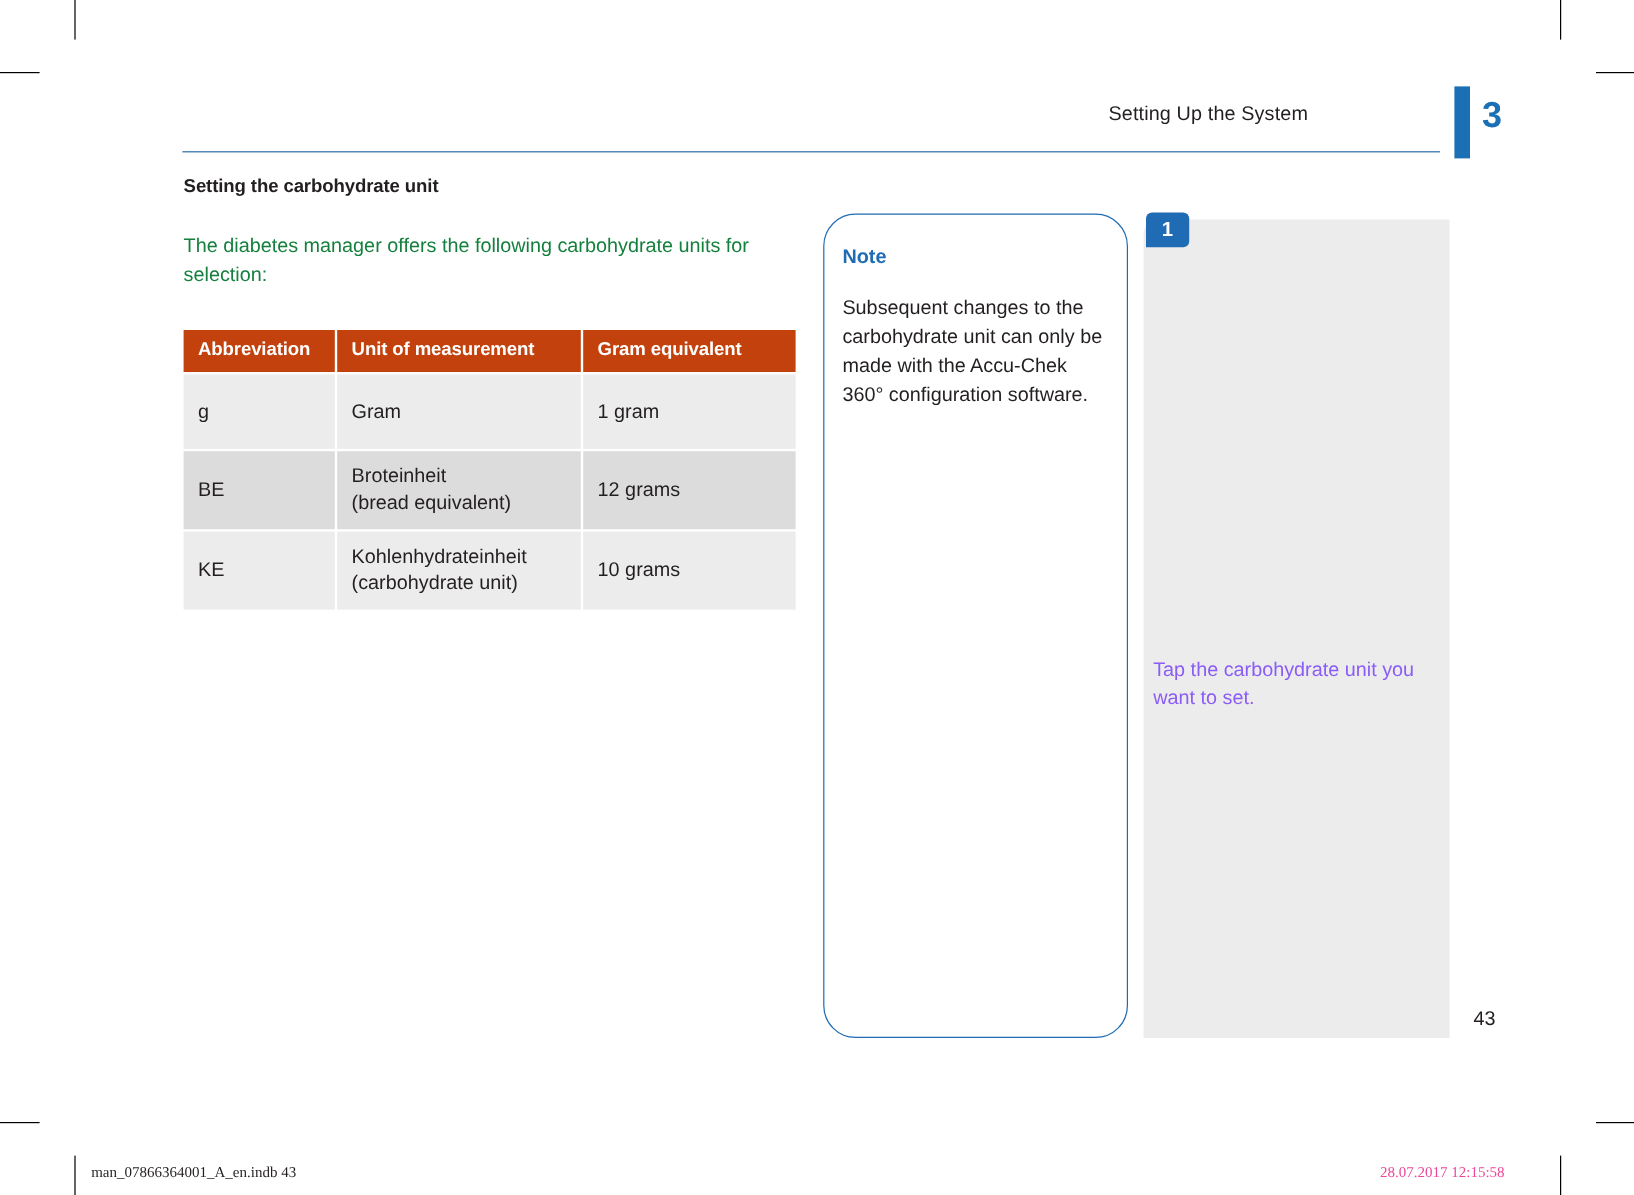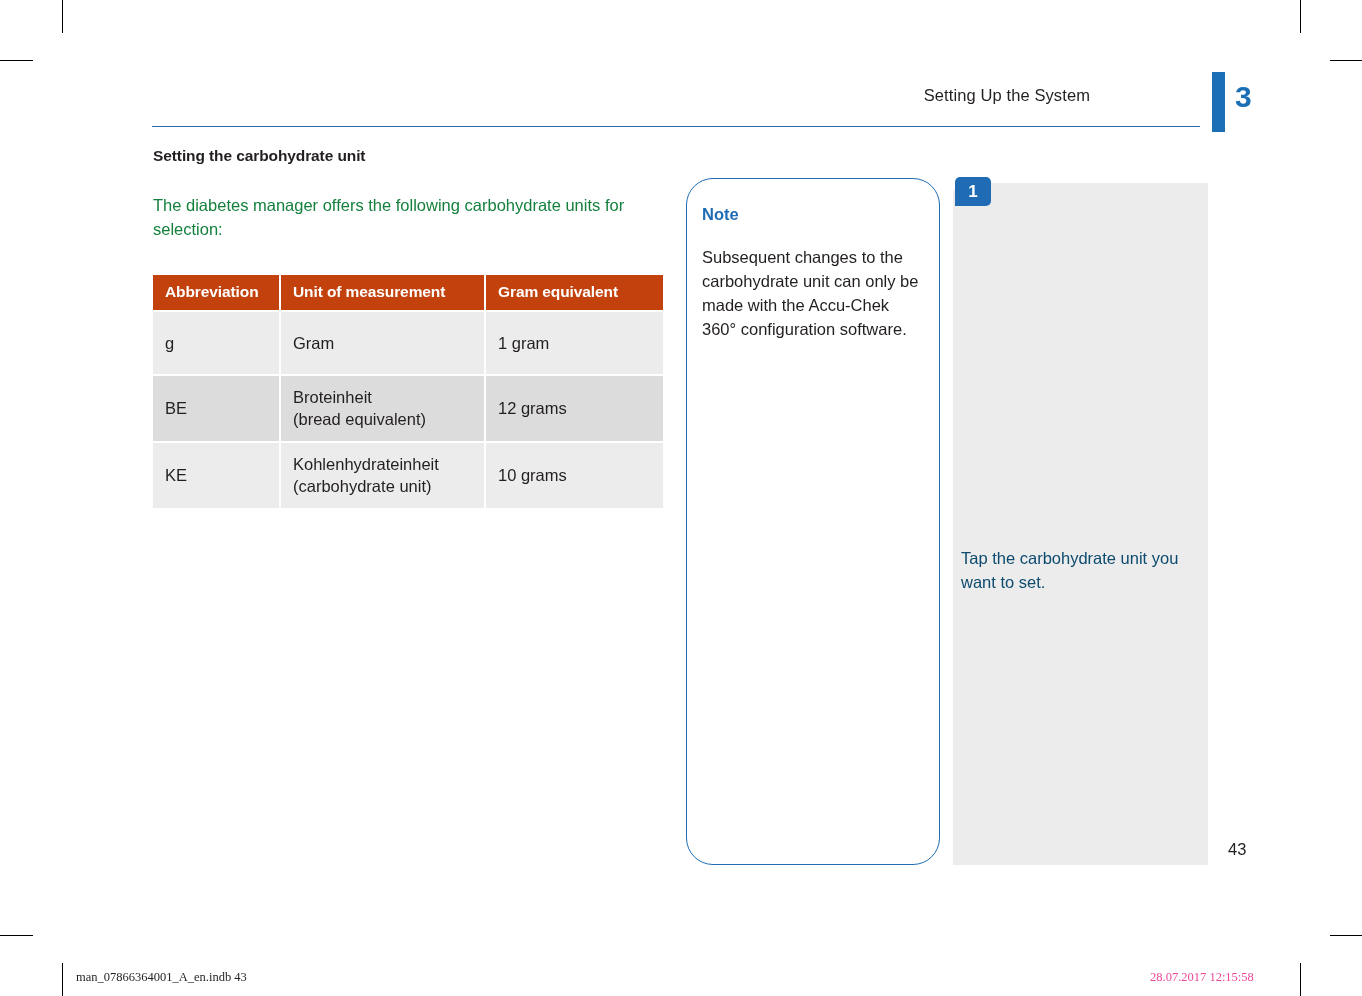--- a/index.html
+++ b/index.html
@@ -93,21 +93,21 @@
   }
   .step-badge {
     position:absolute; left:955px; top:177px; width:36px; height:29px;
     background:#1f6cb4; border-radius:5px 5px 5px 0;
     color:#fff; font-size:17px; font-weight:bold;
     display:flex; align-items:center; justify-content:center;
     letter-spacing:.2px;
   }
   .caption {
     position:absolute; left:961px; top:546px; width:240px;
-    font-size:16.5px; color:#0c4a6e; line-height:24px;
+    font-size:16.5px; color:#8b5cf6; line-height:24px;
   }
   .folio {
     position:absolute; left:1228px; top:840px;
     font-size:16.5px; color:#231f20;
   }
 
   
   .imp-left {
     position:absolute; left:76px; top:970px;
     font-family:"Liberation Serif", serif; font-size:12.5px; color:#231f20;

